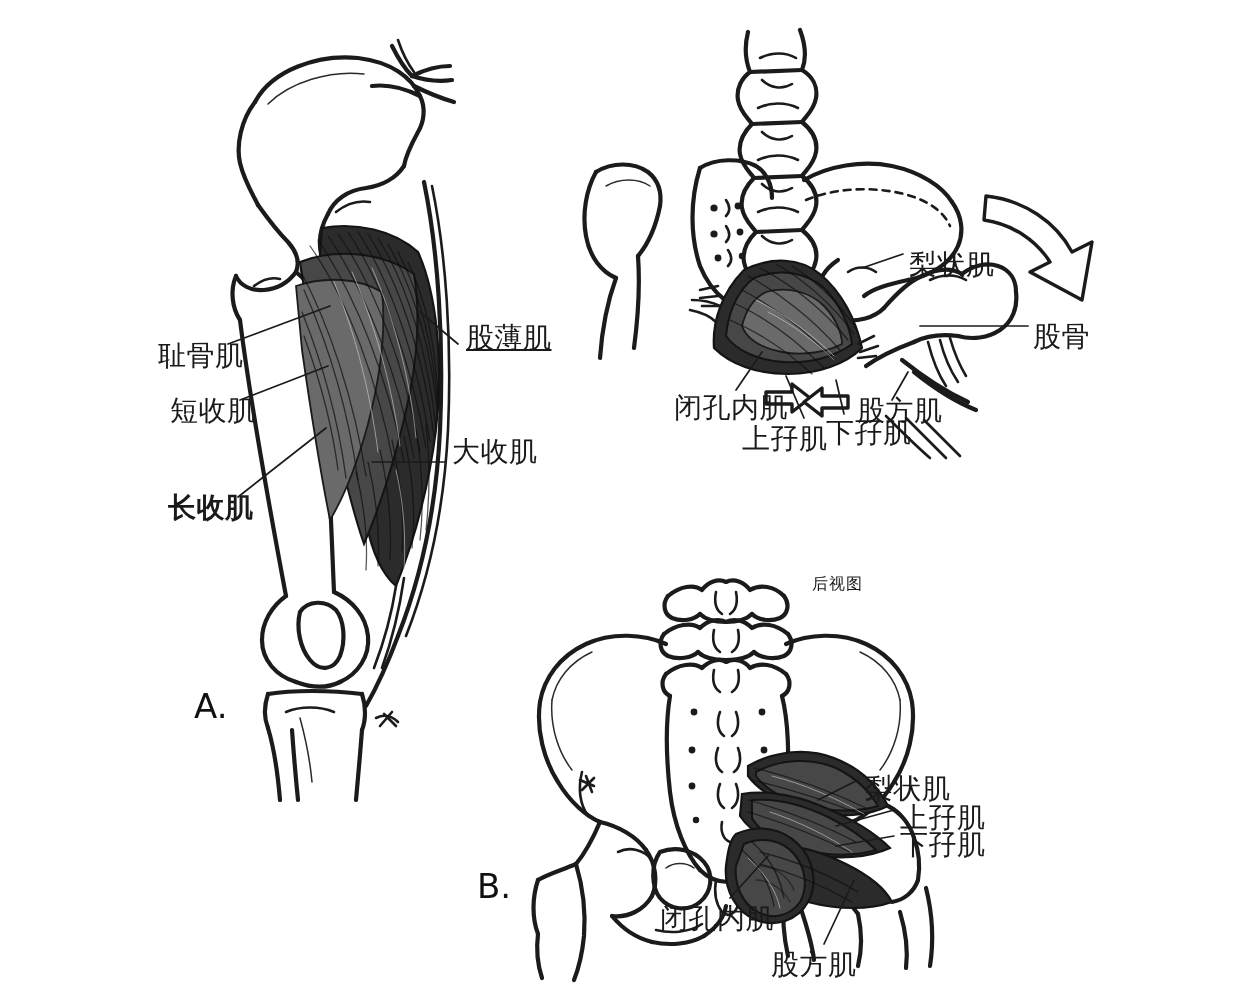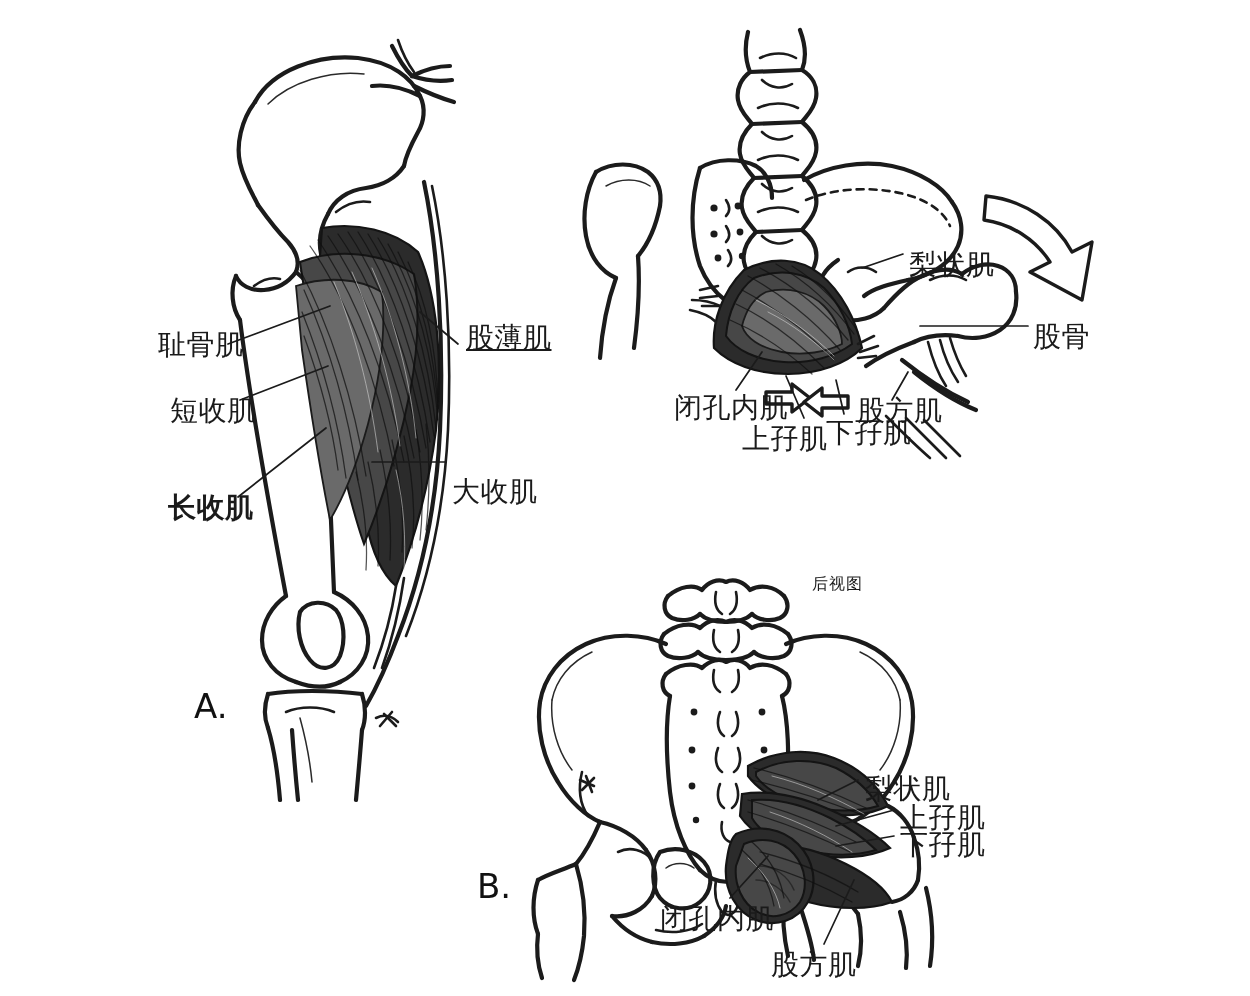--- a/index.html
+++ b/index.html
@@ -476,25 +476,25 @@
         <path class="leader" d="M894 836 L 836 846"></path>
         <path class="leader" d="M730 898 L 768 856"></path>
         <path class="leader" d="M824 944 L 854 880"></path>
       </g>
     </g>
 
   </svg>
 
   <div class="anno-layer">
 
-    <div class="lbl" style="left:158px; top:330px;">耻骨肌</div>
+    <div class="lbl" style="left:158px; top:341px;">耻骨肌</div>
     <div class="lbl" style="left:170px; top:396px;">短收肌</div>
     <div class="lbl" style="left:168px; top:493px;font-weight:bold;">长收肌</div>
     <div class="lbl" style="left:466px; top:323px;text-decoration:underline;">股薄肌</div>
-    <div class="lbl" style="left:452px; top:477px;">大收肌</div>
+    <div class="lbl" style="left:452px; top:439px;font-family:Liberation Mono, monospace;">大收肌</div>
 
     <div class="lbl" style="left:909px; top:250px;">梨状肌</div>
     <div class="lbl" style="left:1033px; top:322px;">股骨</div>
     <div class="lbl" style="left:674px; top:393px;">闭孔内肌</div>
     <div class="lbl" style="left:742px; top:424px;">上孖肌</div>
     <div class="lbl" style="left:826px; top:418px;">下孖肌</div>
     <div class="lbl" style="left:857px; top:396px;">股方肌</div>
 
     <div class="view-title" style="left:812px; top:574px;">后视图</div>
     <div class="lbl" style="left:865px; top:774px;">梨状肌</div>

